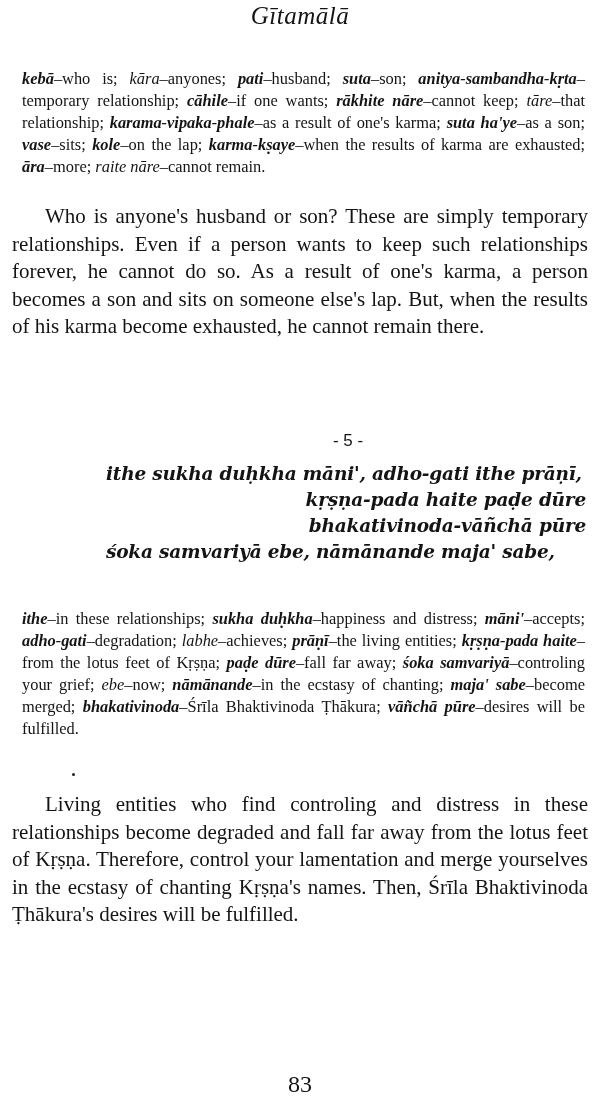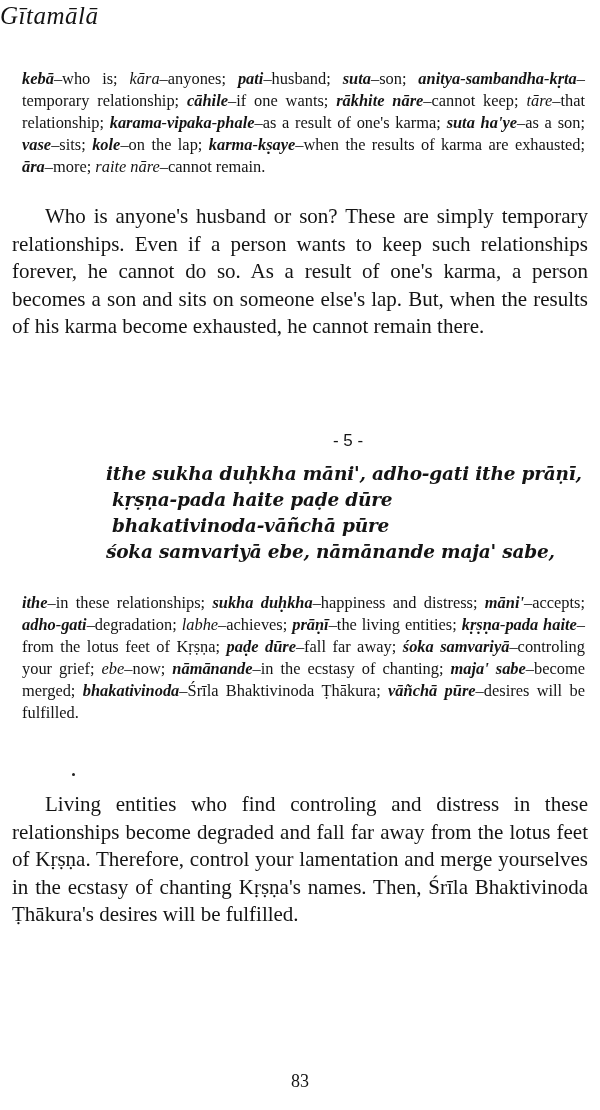--- a/index.html
+++ b/index.html
@@ -13,20 +13,21 @@
       position: relative;
       overflow: hidden;
       color: #141414;
       font-family: "Liberation Serif", "DejaVu Serif", serif;
     }
     .page-title {
       position: absolute;
       top: 2px;
       left: 0;
       width: 600px;
+      text-align: center;
       font-style: italic;
       font-size: 25px;
       letter-spacing: 0.5px;
     }
     .gloss {
       position: absolute;
       left: 22px;
       width: 563px;
       font-size: 16.4px;
       line-height: 22px;
@@ -34,21 +35,21 @@
       text-align-last: left;
     }
     .gloss .term {
       font-style: italic;
       font-weight: bold;
     }
     .gloss .term-light {
       font-style: italic;
     }
     .gloss1 { top: 68px; }
-    .gloss2 { top: 592px; }
+    .gloss2 { top: 608px; }
     .prose {
       position: absolute;
       left: 12px;
       width: 576px;
       font-size: 21px;
       line-height: 27.5px;
       text-align: justify;
       text-align-last: left;
     }
     .prose p {
@@ -74,37 +75,37 @@
       left: 106px;
       width: 480px;
       font-family: "DejaVu Serif", "Liberation Serif", serif;
       font-style: italic;
       font-weight: bold;
       font-size: 18.5px;
       line-height: 26px;
       letter-spacing: -0.2px;
     }
     .verse .line { display: block; white-space: nowrap; }
-    .verse .line.indent { padding-left: 6px; }
+    .verse .line.indent { padding-left: 6px; text-align: right; }
     .stray-dot {
       position: absolute;
       top: 773px;
       left: 72px;
       width: 3px;
       height: 3px;
       background: #222;
       border-radius: 50%;
     }
     .page-number {
       position: absolute;
       top: 1071px;
       left: 0;
       width: 600px;
       text-align: center;
-      font-size: 18px;
+      font-size: 24px;
     }
   </style>
 </head>
 <body>
 
 <div class="page-title">Gītamālā</div>
 
 <div class="gloss gloss1"><span class="term">kebā</span><span>–who is; </span><span class="term-light">kāra</span><span>–anyones; </span><span class="term">pati</span><span>–husband; </span><span class="term">suta</span><span>–son; </span><span class="term">anitya-sambandha-kṛta</span><span>–temporary relationship; </span><span class="term">cāhile</span><span>–if one wants; </span><span class="term">rākhite nāre</span><span>–cannot keep; </span><span class="term-light">tāre</span><span>–that relationship; </span><span class="term">karama-vipaka-phale</span><span>–as a result of one's karma; </span><span class="term">suta ha'ye</span><span>–as a son; </span><span class="term">vase</span><span>–sits; </span><span class="term">kole</span><span>–on the lap; </span><span class="term">karma-kṣaye</span><span>–when the results of karma are exhausted; </span><span class="term">āra</span><span>–more; </span><span class="term-light">raite nāre</span><span>–cannot remain.</span></div>
 
 <div class="prose prose1">

